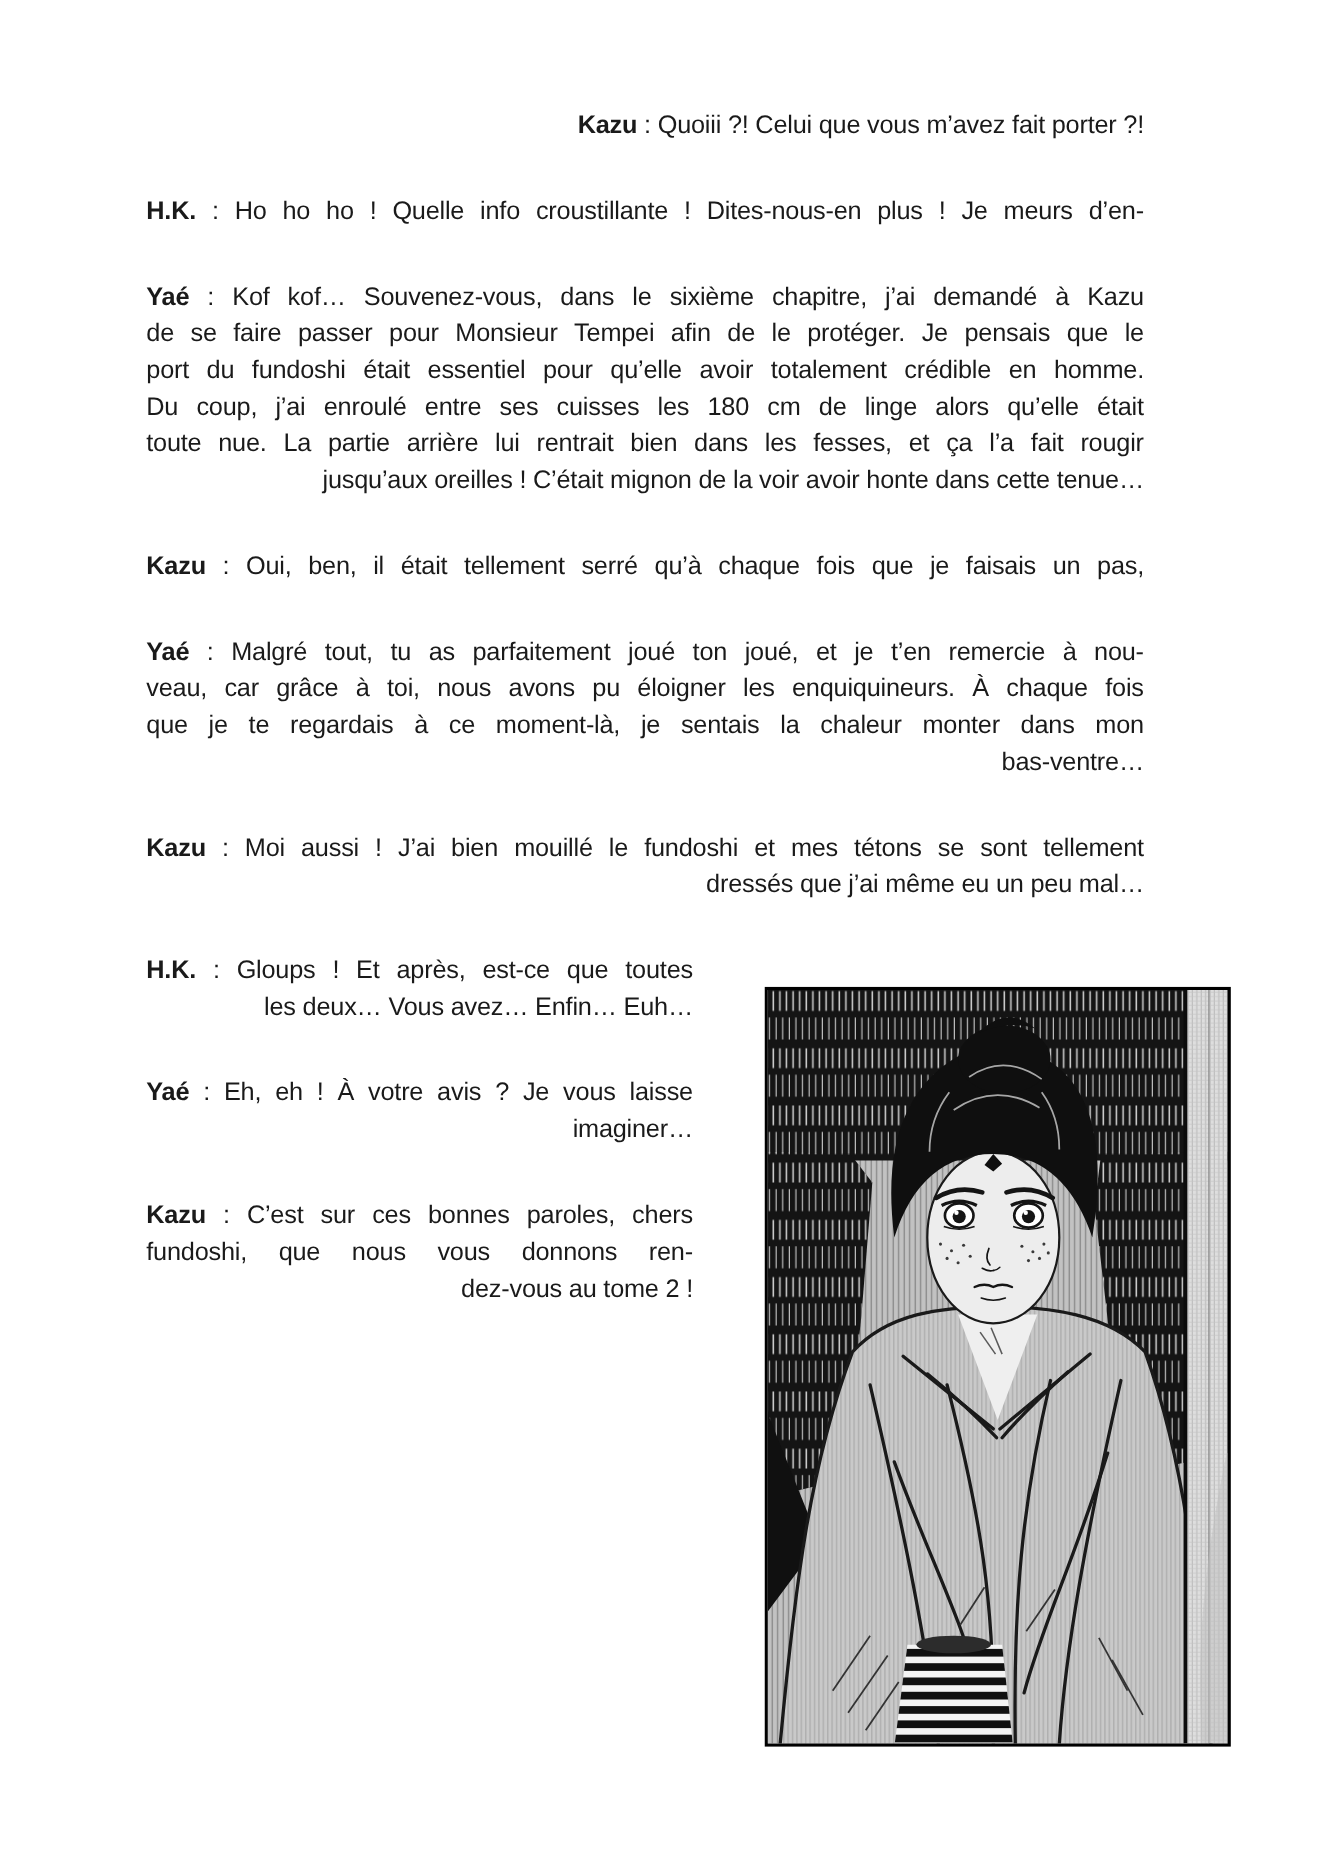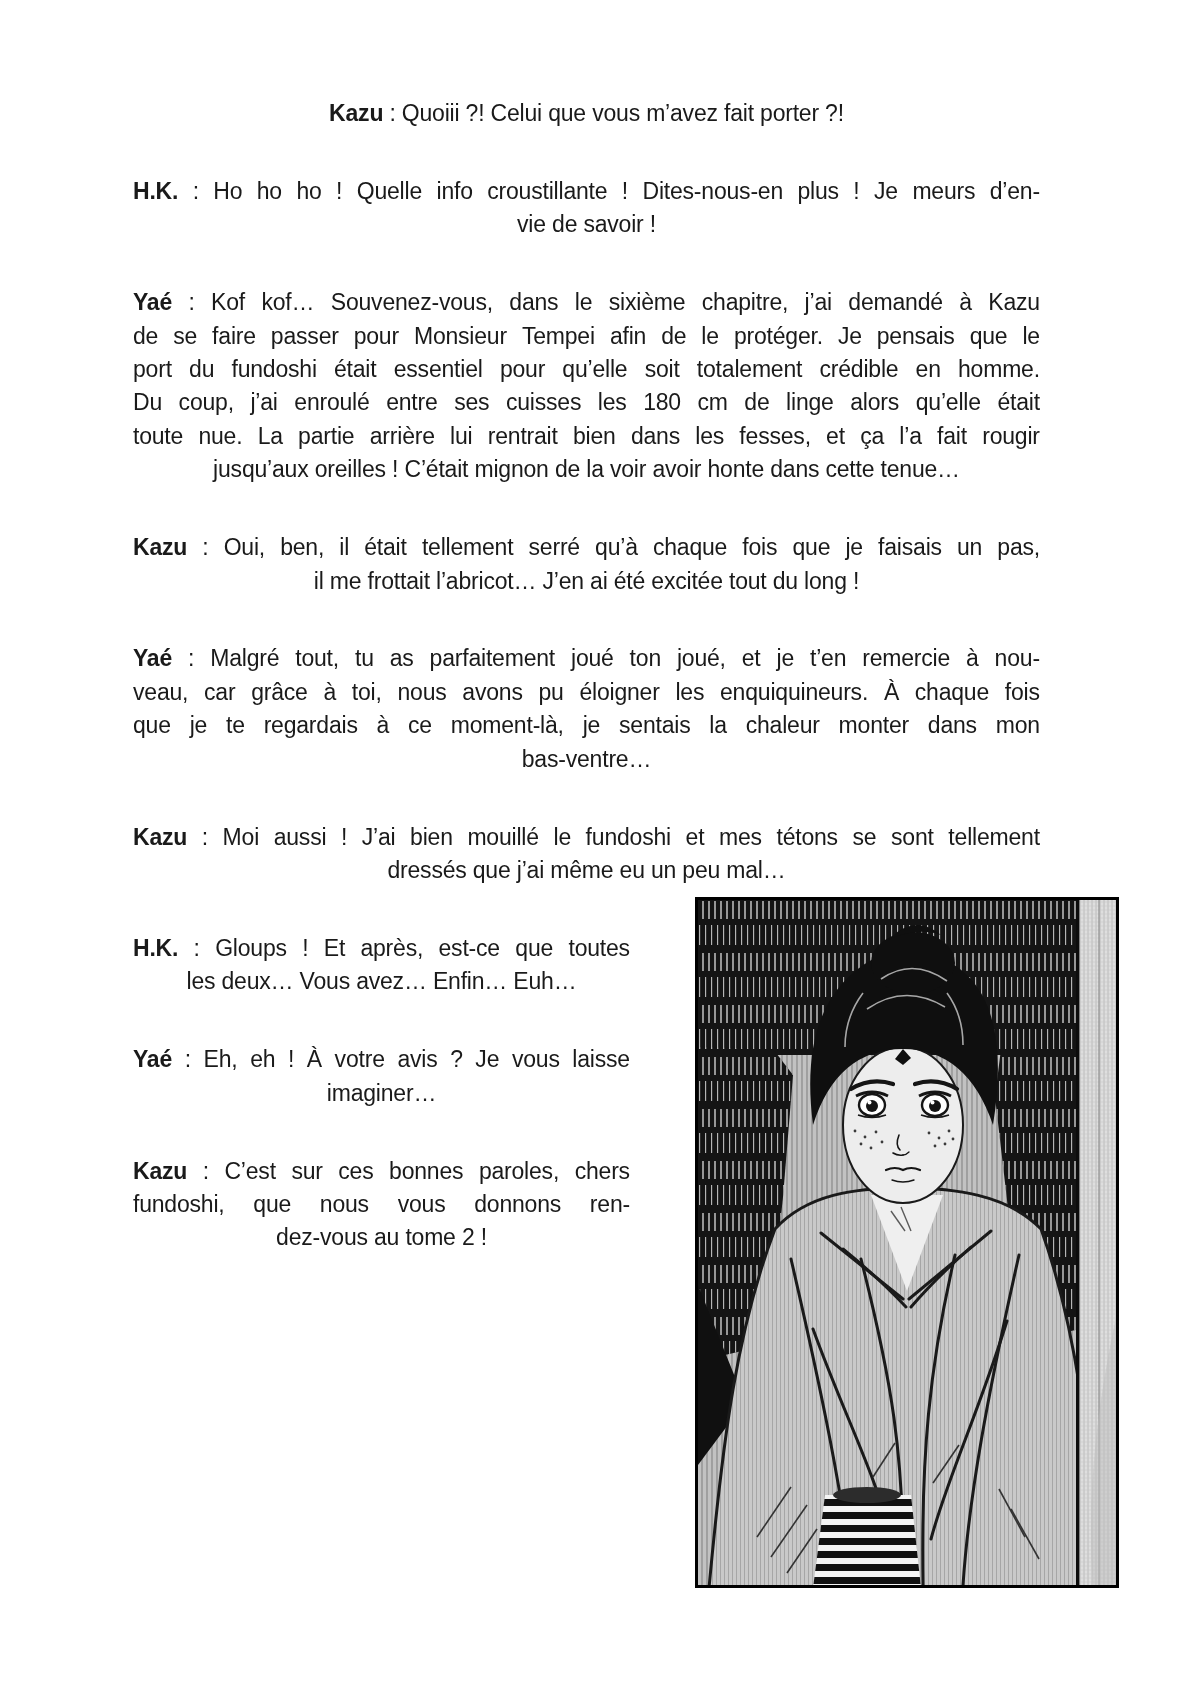--- a/index.html
+++ b/index.html
@@ -17,21 +17,21 @@
     left:133px;top:97px;width:907px;
     font-size:23px;
     line-height:33.4px;
     letter-spacing:-0.2px;
   }
   .para{margin:0 0 44.5px 0;}
   .para.narrow{width:497px;}
   .line{min-height:33.4px;}
   .line.just{display:flex;justify-content:space-between;}
   .line.just b, .line.just span{white-space:pre;}
-  .line.plain{text-align:center;white-space:pre-wrap;}
+  .line.plain{text-align:right;white-space:pre-wrap;}
   b{font-weight:bold;}
   .panel{
     position:absolute;
     left:695px;top:897px;
     width:424px;height:691px;
     margin:0;padding:0;
   }
   .panel svg{display:block;width:424px;height:691px;}
 </style>
 </head>
@@ -55,21 +55,20 @@
           <span>info</span>
           <span>croustillante</span>
           <span>!</span>
           <span>Dites-nous-en</span>
           <span>plus</span>
           <span>!</span>
           <span>Je</span>
           <span>meurs</span>
           <span>d’en-</span>
         </div>
-        <div class="line plain">vie de savoir !</div>
       </div>
       <div class="para">
         <div class="line just">
           <b>Yaé</b>
           <span>:</span>
           <span>Kof</span>
           <span>kof…</span>
           <span>Souvenez-vous,</span>
           <span>dans</span>
           <span>le</span>
@@ -98,21 +97,21 @@
           <span>le</span>
         </div>
         <div class="line just">
           <span>port</span>
           <span>du</span>
           <span>fundoshi</span>
           <span>était</span>
           <span>essentiel</span>
           <span>pour</span>
           <span>qu’elle</span>
-          <span>soit</span>
+          <span>avoir</span>
           <span>totalement</span>
           <span>crédible</span>
           <span>en</span>
           <span>homme.</span>
         </div>
         <div class="line just">
           <span>Du</span>
           <span>coup,</span>
           <span>j’ai</span>
           <span>enroulé</span>
@@ -160,21 +159,20 @@
           <span>serré</span>
           <span>qu’à</span>
           <span>chaque</span>
           <span>fois</span>
           <span>que</span>
           <span>je</span>
           <span>faisais</span>
           <span>un</span>
           <span>pas,</span>
         </div>
-        <div class="line plain">il me frottait l’abricot… J’en ai été excitée tout du long !</div>
       </div>
       <div class="para">
         <div class="line just">
           <b>Yaé</b>
           <span>:</span>
           <span>Malgré</span>
           <span>tout,</span>
           <span>tu</span>
           <span>as</span>
           <span>parfaitement</span>

